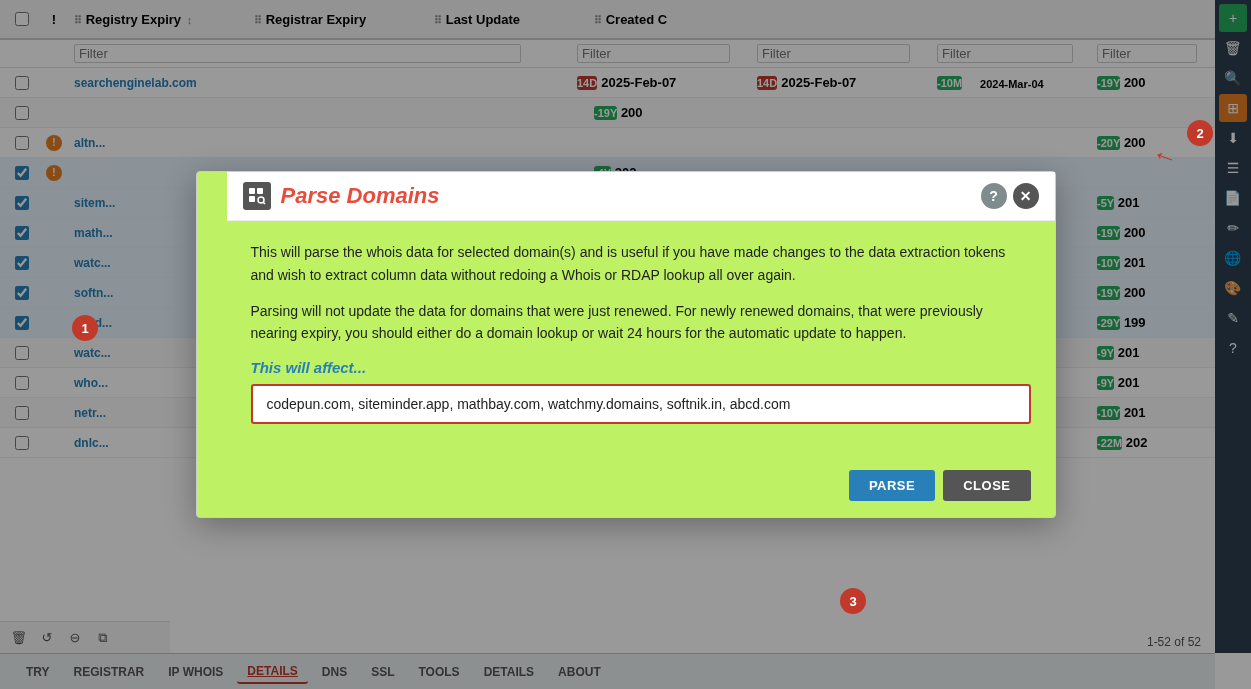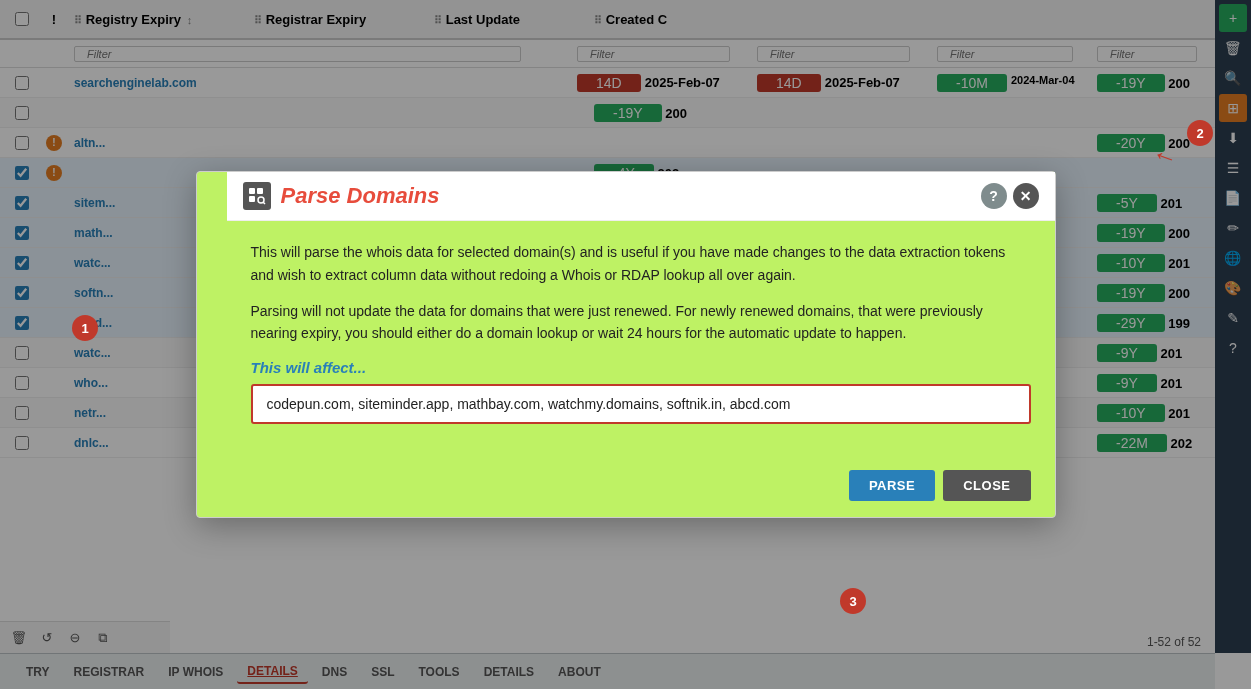--- a/index.html
+++ b/index.html
@@ -44,42 +44,41 @@
       background: #fff;
       border-bottom: 1px solid #ddd;
       height: 28px;
       padding: 0 4px;
     }
 
     .filter-input {
       background: #fff;
       border: 1px solid #ccc;
       border-radius: 2px;
-      font-size: 11px;
-      padding: 1px 12px;
+      font-size: 13px;
+      padding: 1px 4px;
       color: #999;
-      font-style: italic;
     }
 
     .table-row {
       display: flex;
       align-items: center;
       border-bottom: 1px solid #eee;
       height: 30px;
       padding: 0 4px;
     }
 
     .table-row:nth-child(even) { background: #fafafa; }
 
     .badge {
       display: inline-block;
-      padding: 1px 19px;
+      padding: 1px 0;
       border-radius: 3px;
-      font-size: 14px;
-      font-weight: normal;
+      font-size: 11px;
+      font-weight: bold;
       color: #fff;
     }
     .badge-red { background: #c0392b; }
     .badge-green { background: #27ae60; }
 
     .domain-text { color: #2980b9; font-size: 12px; }
 
     
     input[type="checkbox"] {
       width: 14px; height: 14px;
@@ -382,21 +381,21 @@
       </div>
     <div class="col-domain"><span class="domain-text">searchenginelab.com</span></div>
     <div class="col-registry" style="display:flex;align-items:center;gap:4px;">
       <span class="badge badge-red">14D</span>
       <span>2025-Feb-07</span>
     </div>
     <div class="col-registrar" style="display:flex;align-items:center;gap:4px;">
       <span class="badge badge-red">14D</span>
       <span>2025-Feb-07</span>
     </div>
-    <div class="col-lastupdate" style="display:flex;align-items:flex-start;gap:4px;">
+    <div class="col-lastupdate" style="display:flex;align-items:flex-end;gap:18px;">
       <span class="badge badge-green">-10M</span>
       <span style="font-size:11px;">2024-Mar-04</span>
     </div>
     <div class="col-created"><span class="badge badge-green">-19Y</span> <span>200</span></div>
   </div>
 
   <div class="table-row">
     <div class="col-check">
         <input type="checkbox" style="">
       </div>

